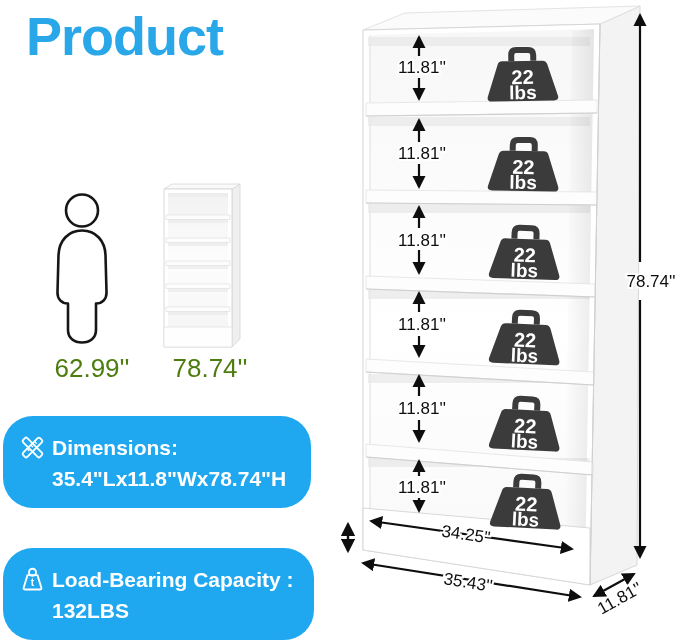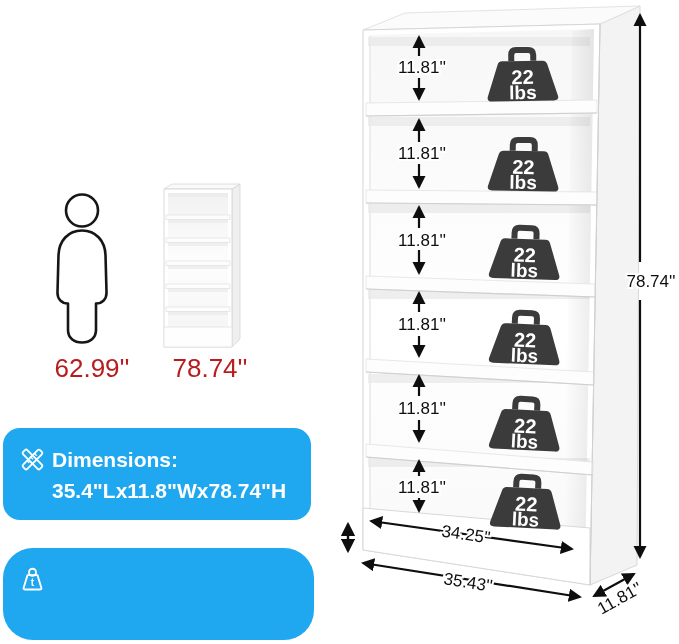--- a/index.html
+++ b/index.html
@@ -4,45 +4,46 @@
 <style>
   html,body{margin:0;padding:0;background:#fff;}
   .stage{
     position:relative;width:679px;height:644px;background:#ffffff;overflow:hidden;
     font-family:"Liberation Sans","DejaVu Sans",sans-serif;color:#0e0e0e;
   }
   
   .title{position:absolute;left:26px;top:6px;font-weight:bold;font-size:54px;line-height:61px;
          color:#29A7E9;letter-spacing:-1px;}
   
-  .cmp-label{position:absolute;font-size:26px;color:#b91c1c;text-align:center;white-space:nowrap;}
+  .cmp-label{position:absolute;font-size:26px;color:#4d7c0f;text-align:center;white-space:nowrap;}
   .cmp-person{left:38px;top:353px;width:108px;}
   .cmp-shelf{left:156px;top:353px;width:108px;}
   
   .card{position:absolute;left:3px;width:308px;height:92px;background:#1FA8F0;border-radius:30px;
         display:flex;align-items:flex-start;padding:16px 10px 0 16px;box-sizing:border-box;color:#fff;}
-  .card1{top:428px;border-radius:17px;}
+  .card1{top:416px;}
   .card2{top:548px;height:92px;width:311px;}
   .card .icon{flex:0 0 auto;margin-top:2px;}
   .card .txt{margin-left:6px;font-weight:bold;font-size:21px;line-height:31px;white-space:nowrap;}
   .card .txt span{display:block;}
   svg{display:block;}
   .abs{position:absolute;}
   
   text{font-family:"Liberation Sans","DejaVu Sans",sans-serif;}
   .dim{font-size:17px;fill:#0e0e0e;paint-order:stroke;stroke:#ffffff;stroke-width:4px;}
   .wt-num{font-size:20px;font-weight:bold;fill:#ffffff;}
   .wt-unit{font-size:19px;font-weight:bold;fill:#ffffff;}
 </style>
 </head>
 <body>
 
 <div class="stage">
 
   <div class="title">
+    <div>Product</div>
   </div>
 
   <svg class="abs" style="left:44px;top:192px;" width="76" height="152" viewBox="0 0 76 152">
     <circle cx="38" cy="18.5" r="16" fill="#ffffff" stroke="#161616" stroke-width="2.6"></circle>
     <path d="M38,38.5 C24,38.5 15,49 14.5,63 L13.5,100 C13.2,107 17.5,111.5 24,111.5
              L24,138 C24,146 30,150.5 38,150.5 C46,150.5 52,146 52,138 L52,111.5
              C58.5,111.5 62.8,107 62.5,100 L61.5,63 C61,49 52,38.5 38,38.5 Z" fill="#ffffff" stroke="#161616" stroke-width="2.6" stroke-linejoin="round"></path>
   </svg>
 
   <svg class="abs" style="left:156px;top:181px;" width="92" height="172" viewBox="0 0 92 172">
@@ -97,20 +98,24 @@
   <div class="card card2">
     <span class="icon">
       <svg width="27" height="27" viewBox="0 0 26 26">
         <g stroke="#ffffff" fill="none" stroke-width="1.8" stroke-linejoin="round">
           <circle cx="13" cy="6" r="3.4"></circle>
           <path d="M8.2,8.8 L17.8,8.8 L21.5,21 Q22,22.6 20.3,22.6 L5.7,22.6 Q4,22.6 4.5,21 Z"></path>
         </g>
         <text x="13" y="19.5" text-anchor="middle" font-size="10" font-weight="bold" fill="#ffffff">t</text>
       </svg>
     </span>
+    <div class="txt">
+      <span>Load-Bearing Capacity :</span>
+      <span>132LBS</span>
+    </div>
   </div>
 
   <svg class="abs" style="left:340px;top:0;" width="339" height="644" viewBox="340 0 339 644">
     <defs>
       <marker id="arr" viewBox="0 0 10 10" refX="8.5" refY="5" markerWidth="6" markerHeight="6" orient="auto-start-reverse">
           <path d="M0,0 L10,5 L0,10 Z" fill="#0e0e0e"></path>
         </marker>
       <linearGradient id="gInt" x1="0" y1="0" x2="0" y2="1">
         <stop offset="0" stop-color="#f7f7f7"></stop>
           <stop offset="0.55" stop-color="#ffffff"></stop>

